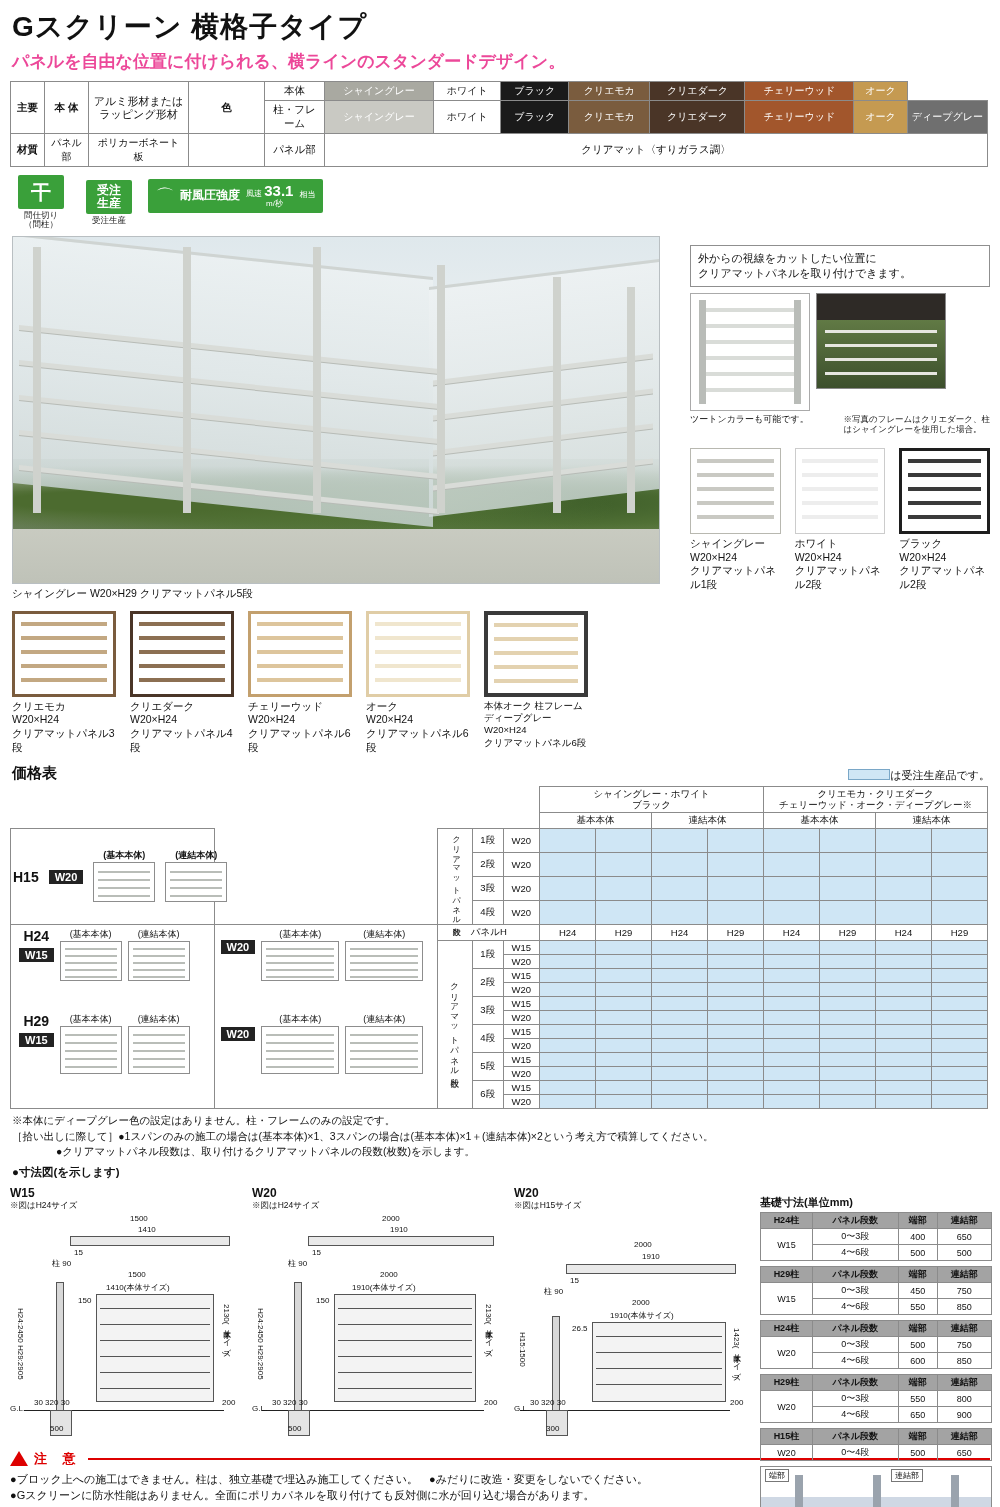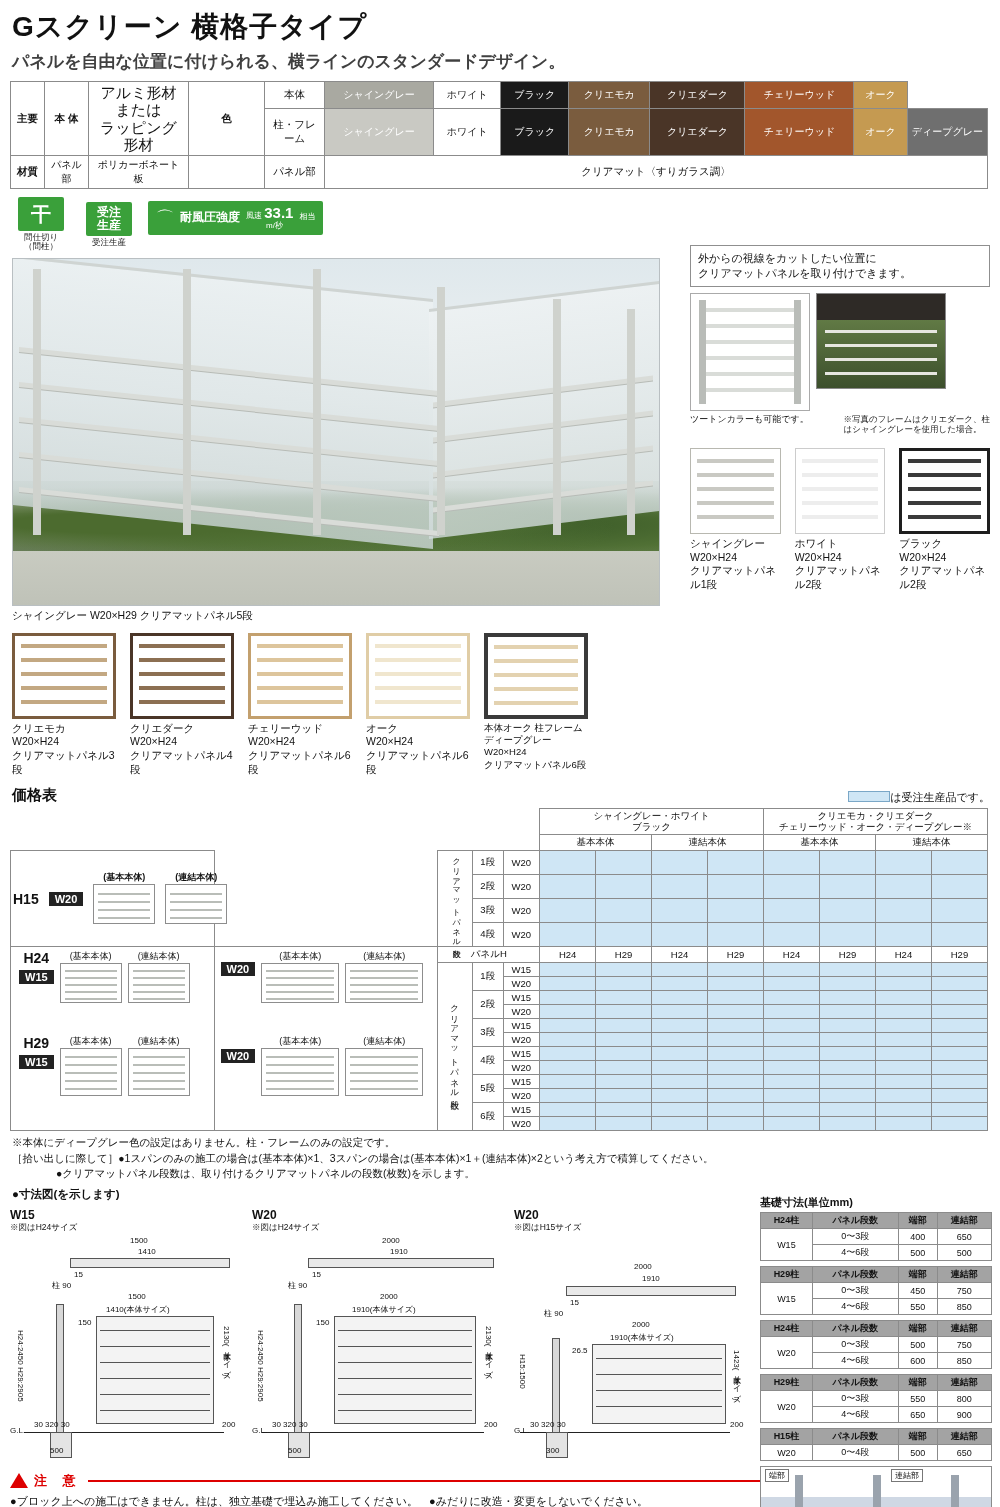--- a/index.html
+++ b/index.html
@@ -18,21 +18,21 @@
   
   .title {
     font-size: 28px;
     font-weight: bold;
     letter-spacing: 1px;
     margin: 2px 0 4px 2px;
   }
   .subtitle {
     font-size: 17px;
     font-weight: bold;
-    color: #404040;
+    color: #ec4899;
     margin: 0 0 8px 2px;
     letter-spacing: 0px;
   }
 
   
   table.mat { border-collapse: collapse; width: 978px; font-size: 10.5px; }
   table.mat td { border: 1px solid #8b8b8b; padding: 2px 4px; text-align: center; vertical-align: middle; height: 17px; }
   .lab { width: 34px; font-weight: bold; }
   .colorcell { color: #fff; font-size: 10px; white-space: nowrap; }
 
@@ -153,21 +153,21 @@
 <div class="page">
 
   <div class="title">Gスクリーン 横格子タイプ</div>
   <div class="subtitle">パネルを自由な位置に付けられる、横ラインのスタンダードデザイン。</div>
 
   <table class="mat">
     <tbody>
         <tr>
       <td class="lab" rowspan="2">主要</td>
       <td rowspan="2" style="width:44px;font-weight:bold">本 体</td>
-      <td rowspan="2" style="width:100px;font-size:15px;line-height:1.15">アルミ形材または<br>ラッピング形材</td>
+      <td rowspan="2" style="width:100px;font-size:11px;line-height:1.15">アルミ形材または<br>ラッピング形材</td>
       <td rowspan="2" style="width:76px;font-weight:bold">色</td>
       <td style="width:60px">本体</td>
       <td class="colorcell" style="background:#a9a9a1;color:#fff">シャイングレー</td>
       <td class="colorcell" style="background:#ffffff;color:#222">ホワイト</td>
       <td class="colorcell" style="background:#1a1a1a">ブラック</td>
       <td class="colorcell" style="background:#7a5c3e">クリエモカ</td>
       <td class="colorcell" style="background:#4a3527">クリエダーク</td>
       <td class="colorcell" style="background:#a2562c">チェリーウッド</td>
       <td class="colorcell" style="background:#c59a51">オーク</td>
       <td style="width:74px;border:none"></td>

